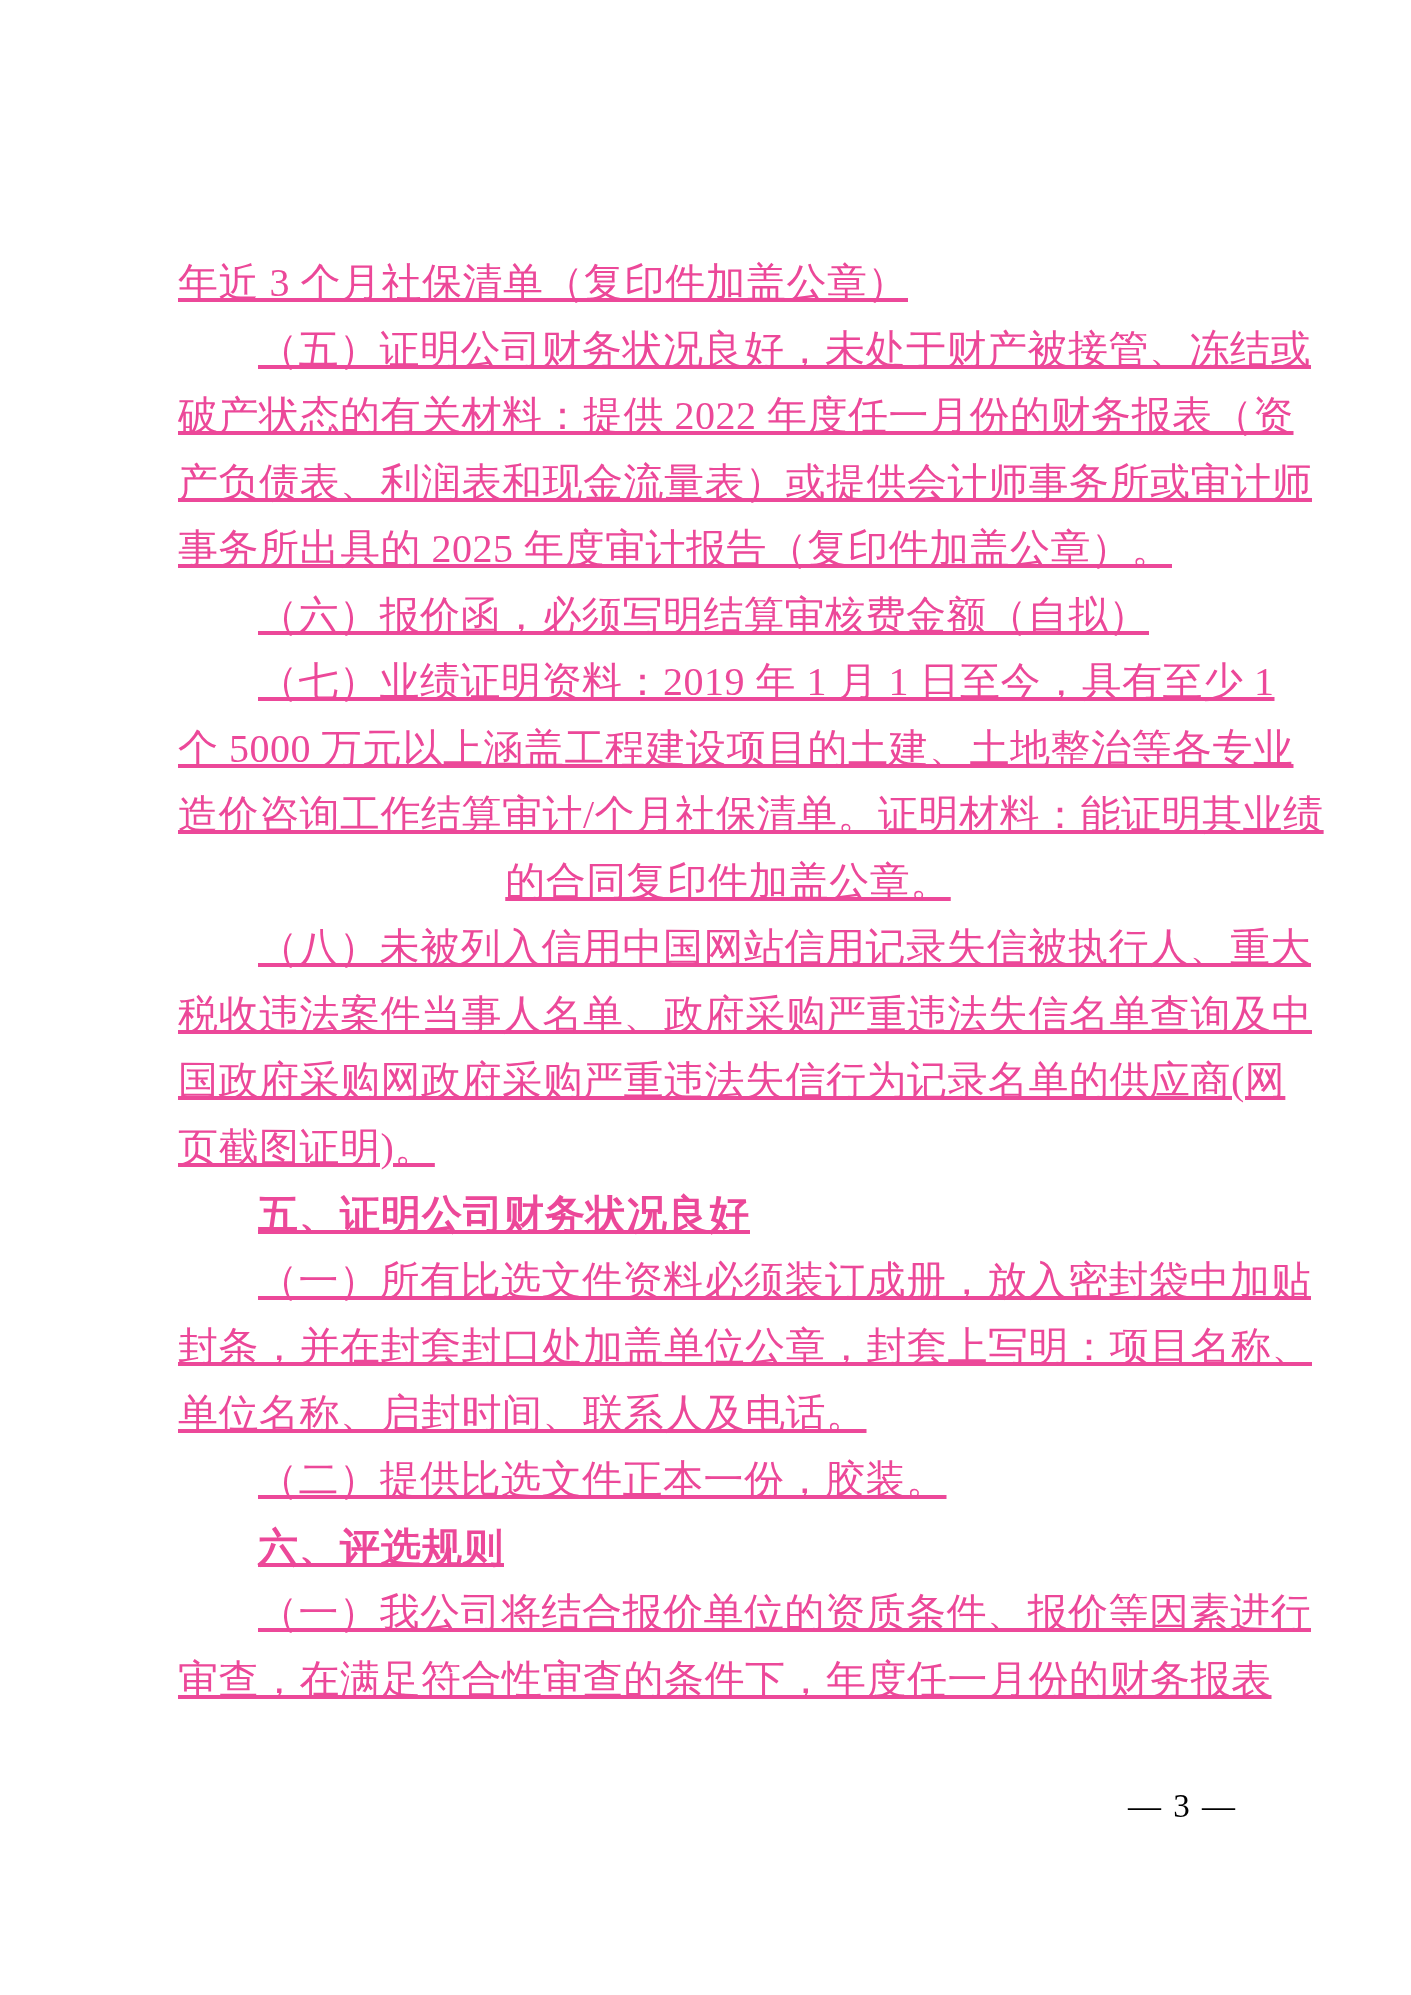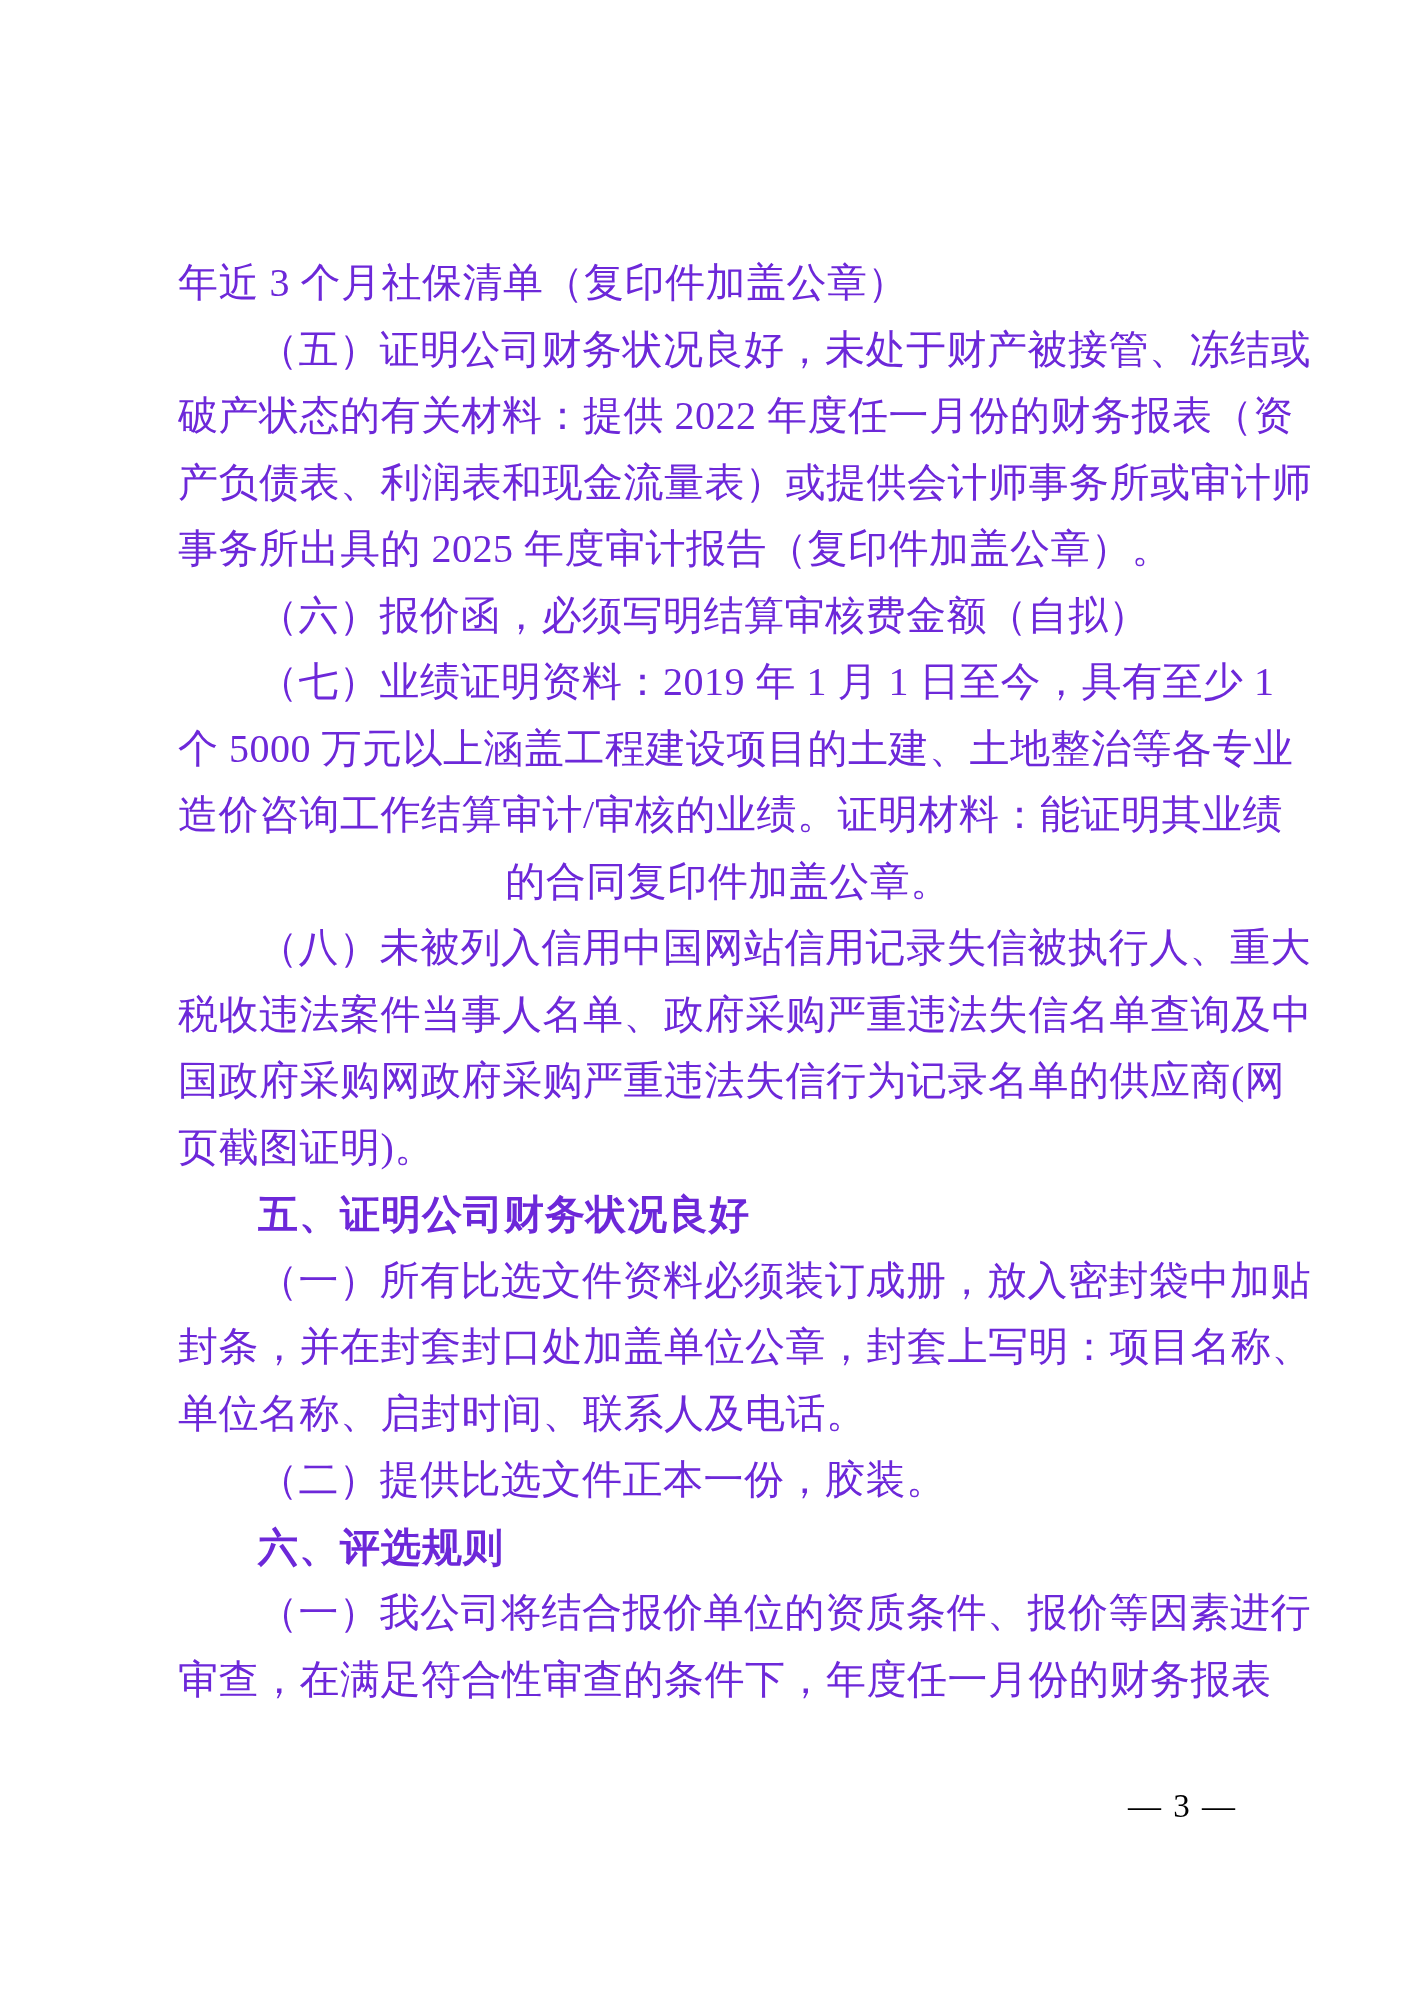--- a/index.html
+++ b/index.html
@@ -19,23 +19,24 @@
     position: absolute;
     left: 178px;
     top: 250px;
     width: 1100px;
   }
   .line {
     height: 66.5px;
     line-height: 66.5px;
     font-family: "Liberation Serif", "DejaVu Serif", serif;
     font-size: 40px;
-    color: #6d28d9;
+    color: #ec4899;
     white-space: nowrap;
     letter-spacing: 0.5px;
+    text-decoration: underline;
   }
   .line.heading {
     font-family: "Liberation Sans", "DejaVu Sans", sans-serif;
     font-weight: bold;
     letter-spacing: 1px;
   }
   .page-number {
     position: absolute;
     top: 1788px;
     right: 174px;
@@ -52,21 +53,21 @@
 <div class="page" style="background: rgb(255, 255, 255);">
   <div class="doc-body">
       <div class="line" style="padding-left: 0px;">年近 3 个月社保清单（复印件加盖公章）</div>
       <div class="line" style="padding-left: 80px;">（五）证明公司财务状况良好，未处于财产被接管、冻结或</div>
       <div class="line" style="padding-left: 0px;">破产状态的有关材料：提供 2022 年度任一月份的财务报表（资</div>
       <div class="line" style="padding-left: 0px;">产负债表、利润表和现金流量表）或提供会计师事务所或审计师</div>
       <div class="line" style="padding-left: 0px;">事务所出具的 2025 年度审计报告（复印件加盖公章）。</div>
       <div class="line" style="padding-left: 80px;">（六）报价函，必须写明结算审核费金额（自拟）</div>
       <div class="line" style="padding-left: 80px;">（七）业绩证明资料：2019 年 1 月 1 日至今，具有至少 1</div>
       <div class="line" style="padding-left: 0px;">个 5000 万元以上涵盖工程建设项目的土建、土地整治等各专业</div>
-      <div class="line" style="padding-left: 0px;">造价咨询工作结算审计/审核的业绩。证明材料：能证明其业绩</div>
+      <div class="line" style="padding-left: 0px;">造价咨询工作结算审计/个月社保清单。证明材料：能证明其业绩</div>
       <div class="line" style="padding-left: 0px; text-align: center;">的合同复印件加盖公章。</div>
       <div class="line" style="padding-left: 80px;">（八）未被列入信用中国网站信用记录失信被执行人、重大</div>
       <div class="line" style="padding-left: 0px;">税收违法案件当事人名单、政府采购严重违法失信名单查询及中</div>
       <div class="line" style="padding-left: 0px;">国政府采购网政府采购严重违法失信行为记录名单的供应商(网</div>
       <div class="line" style="padding-left: 0px;">页截图证明)。</div>
       <div class="line heading" style="padding-left: 80px;">五、证明公司财务状况良好</div>
       <div class="line" style="padding-left: 80px;">（一）所有比选文件资料必须装订成册，放入密封袋中加贴</div>
       <div class="line" style="padding-left: 0px;">封条，并在封套封口处加盖单位公章，封套上写明：项目名称、</div>
       <div class="line" style="padding-left: 0px;">单位名称、启封时间、联系人及电话。</div>
       <div class="line" style="padding-left: 80px;">（二）提供比选文件正本一份，胶装。</div>

